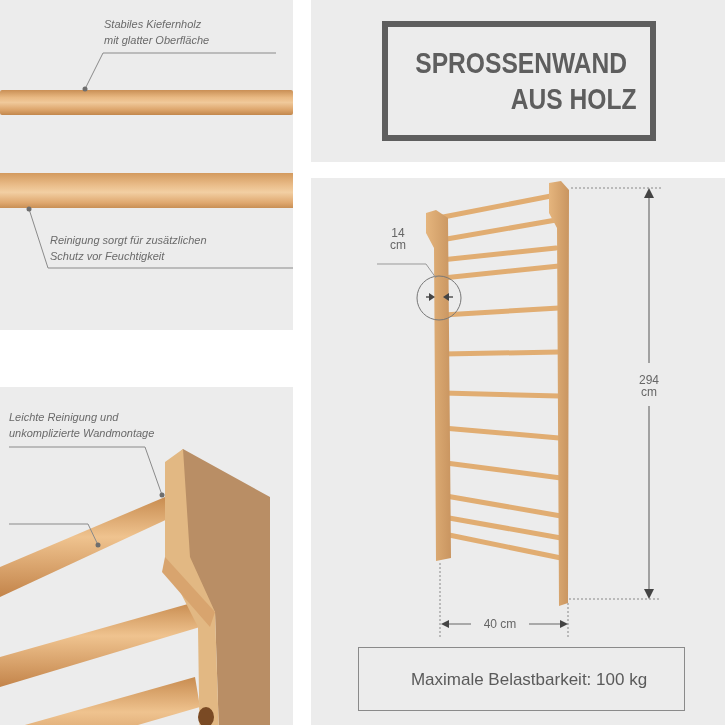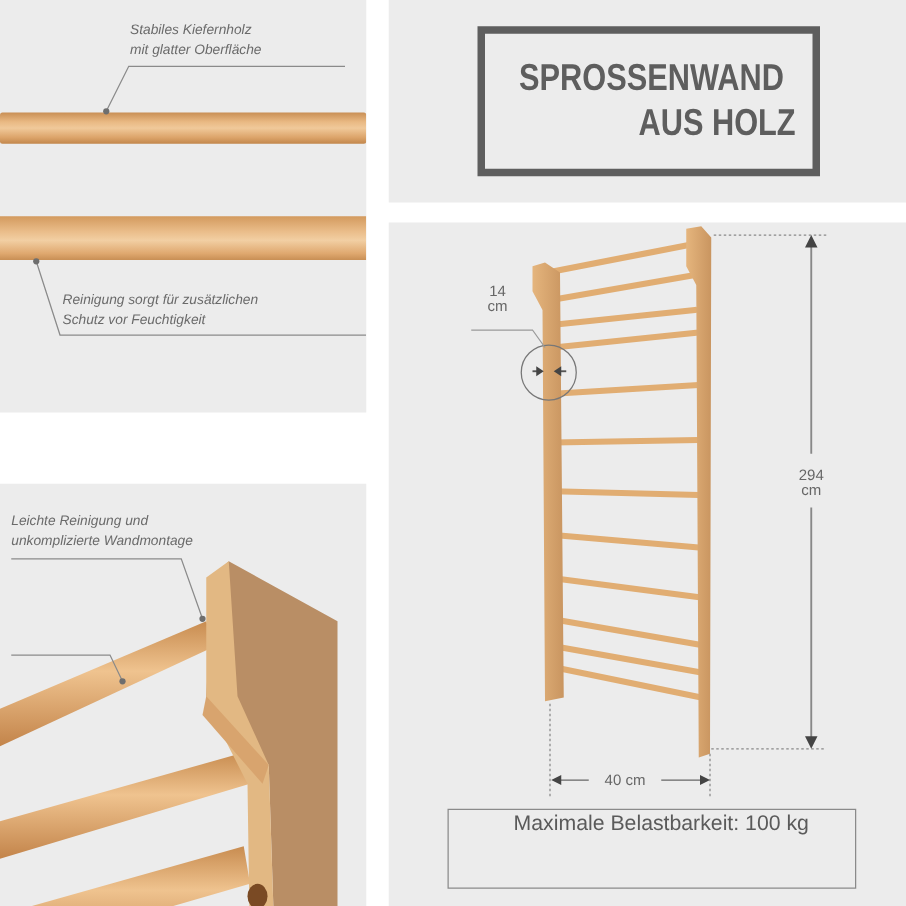--- a/index.html
+++ b/index.html
@@ -2,21 +2,21 @@
 <html><head>
 <meta charset="utf-8">
 <style>
   html,body{margin:0;padding:0;background:#fff;}
   body{width:725px;height:725px;position:relative;overflow:hidden;font-family:"Liberation Sans",sans-serif;color:#5f5f5f;}
   .panel{position:absolute;background:#ececec;overflow:hidden;}
   .cap{position:absolute;font-size:11px;line-height:16px;color:#6a6a6a;font-style:italic;}
   .wood{position:absolute;background:linear-gradient(180deg,#c98f55 0%,#e9b983 30%,#f0c99a 50%,#dca46a 80%,#c2874c 100%);}
   .title-box{position:absolute;border:6px solid #5e5e5e;box-sizing:border-box;display:flex;flex-direction:column;align-items:flex-end;justify-content:center;}
   .title-line{font-family:"Liberation Sans",sans-serif;font-weight:bold;font-size:30px;line-height:36px;color:#5e5e5e;letter-spacing:0px;transform:scaleX(0.82);}
-  .info-box{position:absolute;border:1px solid #8a8a8a;box-sizing:border-box;text-align:center;display:flex;flex-direction:row;justify-content:center;padding-left:15px;}
+  .info-box{position:absolute;border:1px solid #8a8a8a;box-sizing:border-box;text-align:center;display:flex;flex-direction:column;justify-content:center;padding-left:15px;}
   .info-line{font-size:17px;line-height:21px;color:#5a5a5a;}
   .dim{position:absolute;font-size:12px;color:#666;text-align:center;line-height:12px;}
   svg{position:absolute;left:0;top:0;}
 </style>
 </head>
 <body>
 
 <div class="panel" style="left:0;top:0;width:293px;height:330px;">
   <div class="cap" style="left:104px;top:16px;">
     <div>Stabiles Kiefernholz</div>

